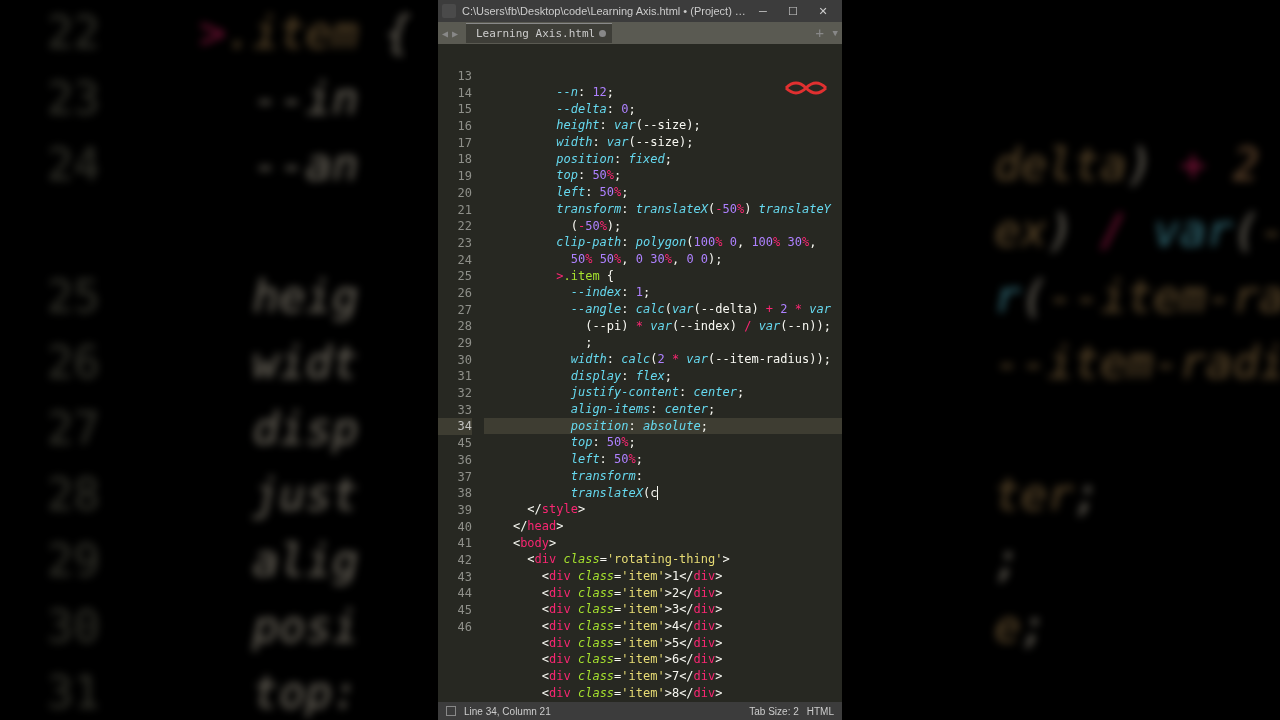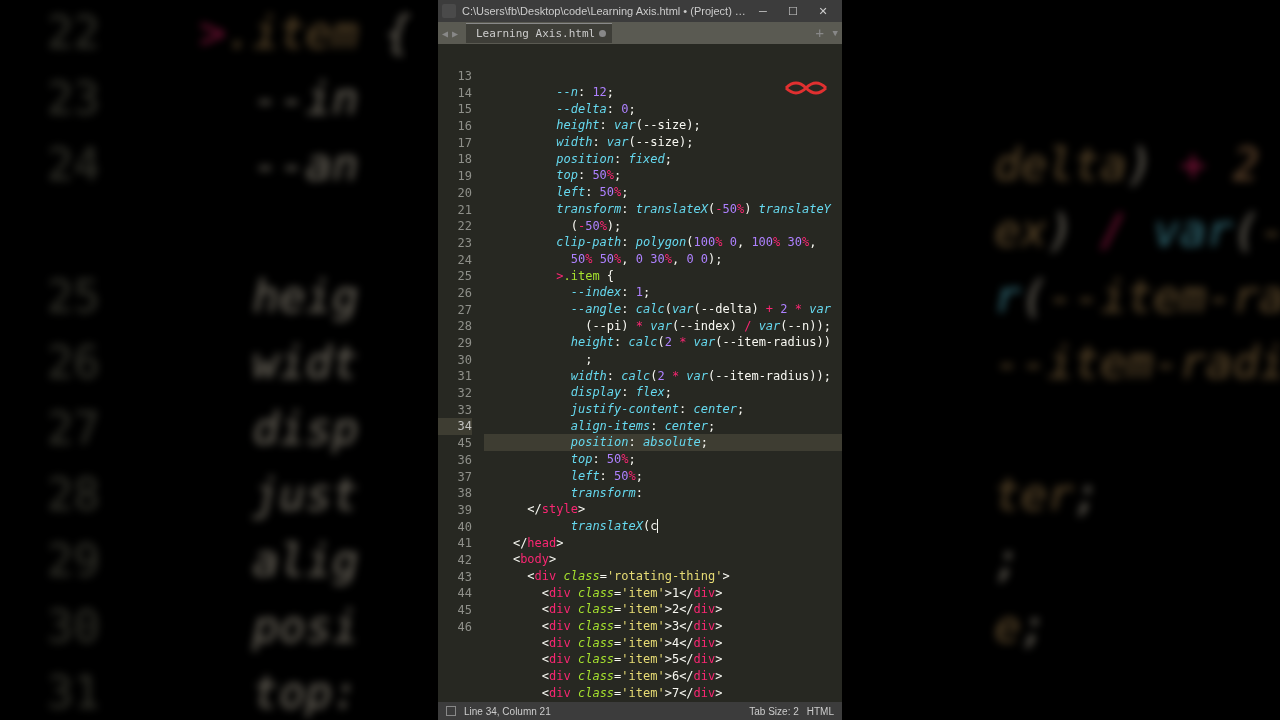--- a/index.html
+++ b/index.html
@@ -142,42 +142,42 @@
         <div class="code-line">          <span class="prop">top</span><span class="punc">: </span><span class="num">50</span><span class="pct">%</span><span class="punc">;</span></div>
         <div class="code-line">          <span class="prop">left</span><span class="punc">: </span><span class="num">50</span><span class="pct">%</span><span class="punc">;</span></div>
         <div class="code-line">          <span class="prop">transform</span><span class="punc">: </span><span class="fn-name">translateX</span><span class="punc">(</span><span class="op2">-</span><span class="num">50</span><span class="pct">%</span><span class="punc">) </span><span class="fn-name">translateY</span></div>
         <div class="code-line">            <span class="punc">(</span><span class="op2">-</span><span class="num">50</span><span class="pct">%</span><span class="punc">);</span></div>
         <div class="code-line">          <span class="prop">clip-path</span><span class="punc">: </span><span class="fn-name">polygon</span><span class="punc">(</span><span class="num">100</span><span class="pct">%</span><span class="txt"> </span><span class="num">0</span><span class="punc">, </span><span class="num">100</span><span class="pct">%</span><span class="txt"> </span><span class="num">30</span><span class="pct">%</span><span class="punc">,</span></div>
         <div class="code-line">            <span class="num">50</span><span class="pct">%</span><span class="txt"> </span><span class="num">50</span><span class="pct">%</span><span class="punc">, </span><span class="num">0</span><span class="txt"> </span><span class="num">30</span><span class="pct">%</span><span class="punc">, </span><span class="num">0</span><span class="txt"> </span><span class="num">0</span><span class="punc">);</span></div>
         <div class="code-line">          <span class="tag">&gt;</span><span class="sel">.item</span><span class="txt"> {</span></div>
         <div class="code-line">            <span class="prop">--index</span><span class="punc">: </span><span class="num">1</span><span class="punc">;</span></div>
         <div class="code-line">            <span class="prop">--angle</span><span class="punc">: </span><span class="fn-name">calc</span><span class="punc">(</span><span class="fn-name">var</span><span class="punc">(</span><span class="txt">--delta</span><span class="punc">) </span><span class="op2">+</span><span class="txt"> </span><span class="num">2</span><span class="txt"> </span><span class="op2">*</span><span class="txt"> </span><span class="fn-name">var</span></div>
         <div class="code-line">              <span class="punc">(</span><span class="txt">--pi</span><span class="punc">) </span><span class="op2">*</span><span class="txt"> </span><span class="fn-name">var</span><span class="punc">(</span><span class="txt">--index</span><span class="punc">) </span><span class="op2">/</span><span class="txt"> </span><span class="fn-name">var</span><span class="punc">(</span><span class="txt">--n</span><span class="punc">));</span></div>
-        <div class="code-line">            <span class="prop">height</span><span class="punc">: </span><span class="fn-name">calc</span><span class="punc">(</span><span class="num">2</span><span class="txt"> </span><span class="op2">*</span><span class="txt"> </span><span class="fn-name">var</span><span class="punc">(</span><span class="txt">--item-radius</span><span class="punc">))</span></div>
         <div class="code-line">              <span class="punc">;</span></div>
         <div class="code-line">            <span class="prop">width</span><span class="punc">: </span><span class="fn-name">calc</span><span class="punc">(</span><span class="num">2</span><span class="txt"> </span><span class="op2">*</span><span class="txt"> </span><span class="fn-name">var</span><span class="punc">(</span><span class="txt">--item-radius</span><span class="punc">));</span></div>
         <div class="code-line">            <span class="prop">display</span><span class="punc">: </span><span class="fn-name">flex</span><span class="punc">;</span></div>
         <div class="code-line">            <span class="prop">justify-content</span><span class="punc">: </span><span class="fn-name">center</span><span class="punc">;</span></div>
         <div class="code-line">            <span class="prop">align-items</span><span class="punc">: </span><span class="fn-name">center</span><span class="punc">;</span></div>
         <div class="code-line active">            <span class="prop">position</span><span class="punc">: </span><span class="fn-name">absolute</span><span class="punc">;</span></div>
         <div class="code-line">            <span class="prop">top</span><span class="punc">: </span><span class="num">50</span><span class="pct">%</span><span class="punc">;</span></div>
         <div class="code-line">            <span class="prop">left</span><span class="punc">: </span><span class="num">50</span><span class="pct">%</span><span class="punc">;</span></div>
         <div class="code-line">            <span class="prop">transform</span><span class="punc">:</span></div>
+        <div class="code-line">            <span class="fn-name">translateX</span><span class="punc">(</span><span class="txt">c</span><span class="cursor"></span></div>
         <div class="code-line">      <span class="punc">&lt;/</span><span class="tag">style</span><span class="punc">&gt;</span></div>
-        <div class="code-line">            <span class="fn-name">translateX</span><span class="punc">(</span><span class="txt">c</span><span class="cursor"></span></div>
         <div class="code-line">    <span class="punc">&lt;/</span><span class="tag">head</span><span class="punc">&gt;</span></div>
         <div class="code-line">    <span class="punc">&lt;</span><span class="tag">body</span><span class="punc">&gt;</span></div>
         <div class="code-line">      <span class="punc">&lt;</span><span class="tag">div</span><span class="txt"> </span><span class="attr">class</span><span class="punc">=</span><span class="str">'rotating-thing'</span><span class="punc">&gt;</span></div>
         <div class="code-line">        <span class="punc">&lt;</span><span class="tag">div</span><span class="txt"> </span><span class="attr">class</span><span class="punc">=</span><span class="str">'item'</span><span class="punc">&gt;</span><span class="txt">1</span><span class="punc">&lt;/</span><span class="tag">div</span><span class="punc">&gt;</span></div>
         <div class="code-line">        <span class="punc">&lt;</span><span class="tag">div</span><span class="txt"> </span><span class="attr">class</span><span class="punc">=</span><span class="str">'item'</span><span class="punc">&gt;</span><span class="txt">2</span><span class="punc">&lt;/</span><span class="tag">div</span><span class="punc">&gt;</span></div>
         <div class="code-line">        <span class="punc">&lt;</span><span class="tag">div</span><span class="txt"> </span><span class="attr">class</span><span class="punc">=</span><span class="str">'item'</span><span class="punc">&gt;</span><span class="txt">3</span><span class="punc">&lt;/</span><span class="tag">div</span><span class="punc">&gt;</span></div>
         <div class="code-line">        <span class="punc">&lt;</span><span class="tag">div</span><span class="txt"> </span><span class="attr">class</span><span class="punc">=</span><span class="str">'item'</span><span class="punc">&gt;</span><span class="txt">4</span><span class="punc">&lt;/</span><span class="tag">div</span><span class="punc">&gt;</span></div>
         <div class="code-line">        <span class="punc">&lt;</span><span class="tag">div</span><span class="txt"> </span><span class="attr">class</span><span class="punc">=</span><span class="str">'item'</span><span class="punc">&gt;</span><span class="txt">5</span><span class="punc">&lt;/</span><span class="tag">div</span><span class="punc">&gt;</span></div>
         <div class="code-line">        <span class="punc">&lt;</span><span class="tag">div</span><span class="txt"> </span><span class="attr">class</span><span class="punc">=</span><span class="str">'item'</span><span class="punc">&gt;</span><span class="txt">6</span><span class="punc">&lt;/</span><span class="tag">div</span><span class="punc">&gt;</span></div>
         <div class="code-line">        <span class="punc">&lt;</span><span class="tag">div</span><span class="txt"> </span><span class="attr">class</span><span class="punc">=</span><span class="str">'item'</span><span class="punc">&gt;</span><span class="txt">7</span><span class="punc">&lt;/</span><span class="tag">div</span><span class="punc">&gt;</span></div>
+        <div class="code-line">        <span class="punc">&lt;</span><span class="tag">div</span><span class="txt"> </span><span class="attr">class</span><span class="punc">=</span><span class="str">'item'</span><span class="punc">&gt;</span><span class="txt">8</span><span class="punc">&lt;/</span><span class="tag">div</span><span class="punc">&gt;</span></div>
       </div>
   </div>
   <div class="xlogo">
     <svg viewBox="0 0 44 24">
         <path d="M2 12 Q 12 2 22 12 Q 32 22 42 12 M2 12 Q 12 22 22 12 Q 32 2 42 12" stroke="#e03030" stroke-width="3" fill="none"></path>
       </svg>
   </div>
   <div class="statusbar">
     <div class="checkbox"></div>
     <div class="status-item">Line 34, Column 21</div>

